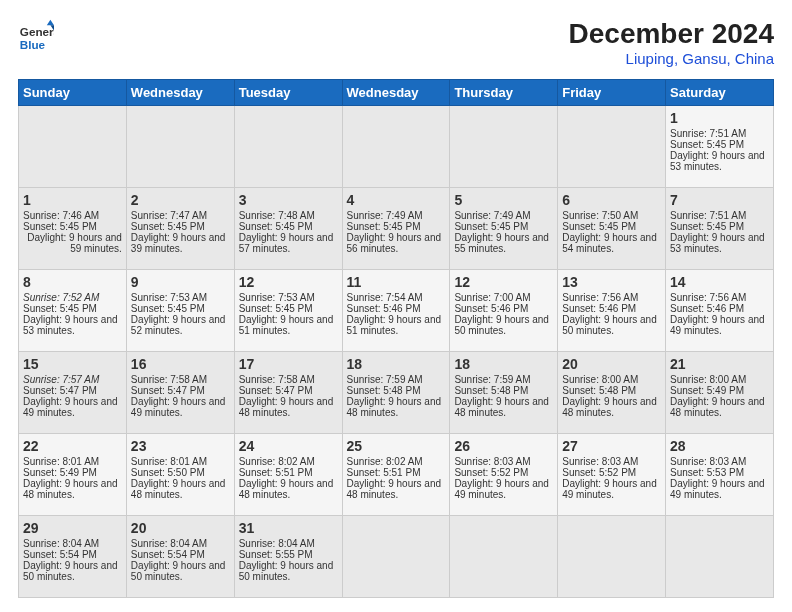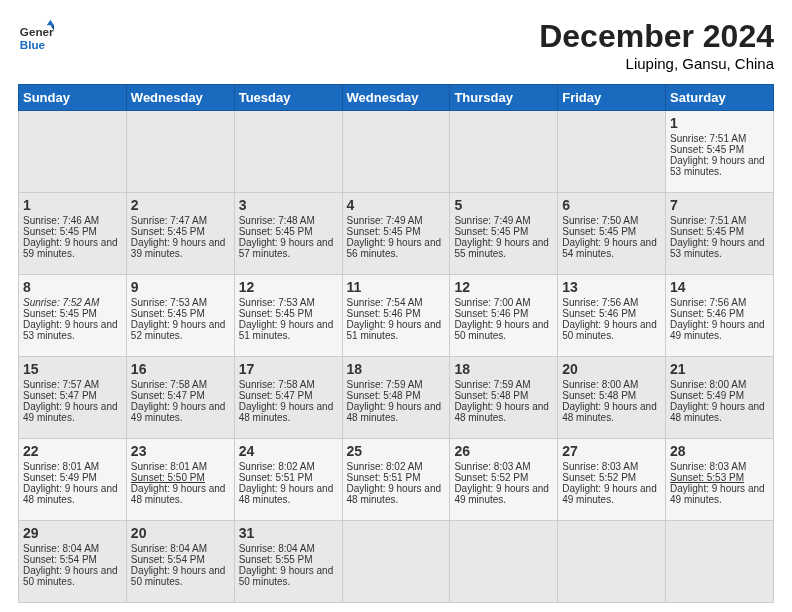--- a/index.html
+++ b/index.html
@@ -26,27 +26,27 @@
       gap: 4px;
     }
     .logo-icon {
       width: 36px;
       height: 36px;
     }
     .title-block {
       text-align: right;
     }
     .month-title {
-      font-size: 32px;
+      font-size: 28px;
       font-weight: bold;
       color: #222;
     }
     .location {
       font-size: 15px;
-      color: #000000;
+      color: #1d4ed8;
     }
     table {
       width: 100%;
       border-collapse: collapse;
       table-layout: fixed;
     }
     thead th {
       background: #1a6bbf;
       color: #fff;
       font-size: 13px;
@@ -127,21 +127,21 @@
             <span style="display: block;">Sunrise: 7:51 AM</span>
             <span style="display: block;">Sunset: 5:45 PM</span>
             <span style="display: block;">Daylight: 9 hours and 53 minutes.</span>
           </td>
         </tr>
         <tr>
           <td>
             <span class="day-num">1</span>
             <span style="display: block;">Sunrise: 7:46 AM</span>
             <span style="display: block;">Sunset: 5:45 PM</span>
-            <span style="display: block;">Daylight: 9 hours and 59 minutes.</span>
+            <span style="display: block; text-align: right;">Daylight: 9 hours and 59 minutes.</span>
           </td>
           <td>
             <span class="day-num">2</span>
             <span style="display: block;">Sunrise: 7:47 AM</span>
             <span style="display: block;">Sunset: 5:45 PM</span>
             <span style="display: block;">Daylight: 9 hours and 39 minutes.</span>
           </td>
           <td>
             <span class="day-num">3</span>
             <span style="display: block;">Sunrise: 7:48 AM</span>
@@ -213,21 +213,21 @@
           <td>
             <span class="day-num">14</span>
             <span style="display: block;">Sunrise: 7:56 AM</span>
             <span style="display: block;">Sunset: 5:46 PM</span>
             <span style="display: block;">Daylight: 9 hours and 49 minutes.</span>
           </td>
         </tr>
         <tr>
           <td>
             <span class="day-num">15</span>
-            <span style="display: block;">Sunrise: 7:57 AM</span>
+            <span style="display: block; font-style: italic;">Sunrise: 7:57 AM</span>
             <span style="display: block;">Sunset: 5:47 PM</span>
             <span style="display: block;">Daylight: 9 hours and 49 minutes.</span>
           </td>
           <td>
             <span class="day-num">16</span>
             <span style="display: block;">Sunrise: 7:58 AM</span>
             <span style="display: block;">Sunset: 5:47 PM</span>
             <span style="display: block;">Daylight: 9 hours and 49 minutes.</span>
           </td>
           <td>
@@ -264,21 +264,21 @@
         <tr>
           <td>
             <span class="day-num">22</span>
             <span style="display: block;">Sunrise: 8:01 AM</span>
             <span style="display: block;">Sunset: 5:49 PM</span>
             <span style="display: block;">Daylight: 9 hours and 48 minutes.</span>
           </td>
           <td>
             <span class="day-num">23</span>
             <span style="display: block;">Sunrise: 8:01 AM</span>
-            <span style="display: block; text-decoration: underline;">Sunset: 5:50 PM</span>
+            <span style="display: block;">Sunset: 5:50 PM</span>
             <span style="display: block;">Daylight: 9 hours and 48 minutes.</span>
           </td>
           <td>
             <span class="day-num">24</span>
             <span style="display: block;">Sunrise: 8:02 AM</span>
             <span style="display: block;">Sunset: 5:51 PM</span>
             <span style="display: block;">Daylight: 9 hours and 48 minutes.</span>
           </td>
           <td>
             <span class="day-num">25</span>
@@ -294,21 +294,21 @@
           </td>
           <td>
             <span class="day-num">27</span>
             <span style="display: block;">Sunrise: 8:03 AM</span>
             <span style="display: block;">Sunset: 5:52 PM</span>
             <span style="display: block;">Daylight: 9 hours and 49 minutes.</span>
           </td>
           <td>
             <span class="day-num">28</span>
             <span style="display: block;">Sunrise: 8:03 AM</span>
-            <span style="display: block; text-decoration: underline;">Sunset: 5:53 PM</span>
+            <span style="display: block;">Sunset: 5:53 PM</span>
             <span style="display: block;">Daylight: 9 hours and 49 minutes.</span>
           </td>
         </tr>
         <tr>
           <td>
             <span class="day-num">29</span>
             <span style="display: block;">Sunrise: 8:04 AM</span>
             <span style="display: block;">Sunset: 5:54 PM</span>
             <span style="display: block;">Daylight: 9 hours and 50 minutes.</span>
           </td>

